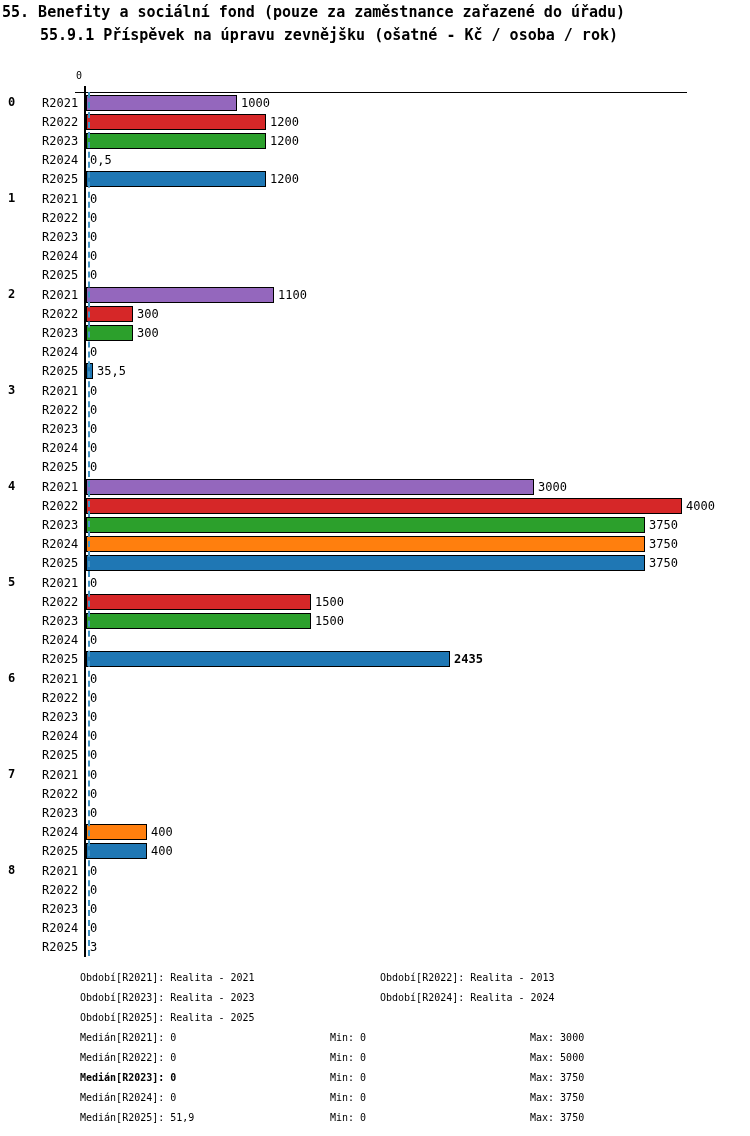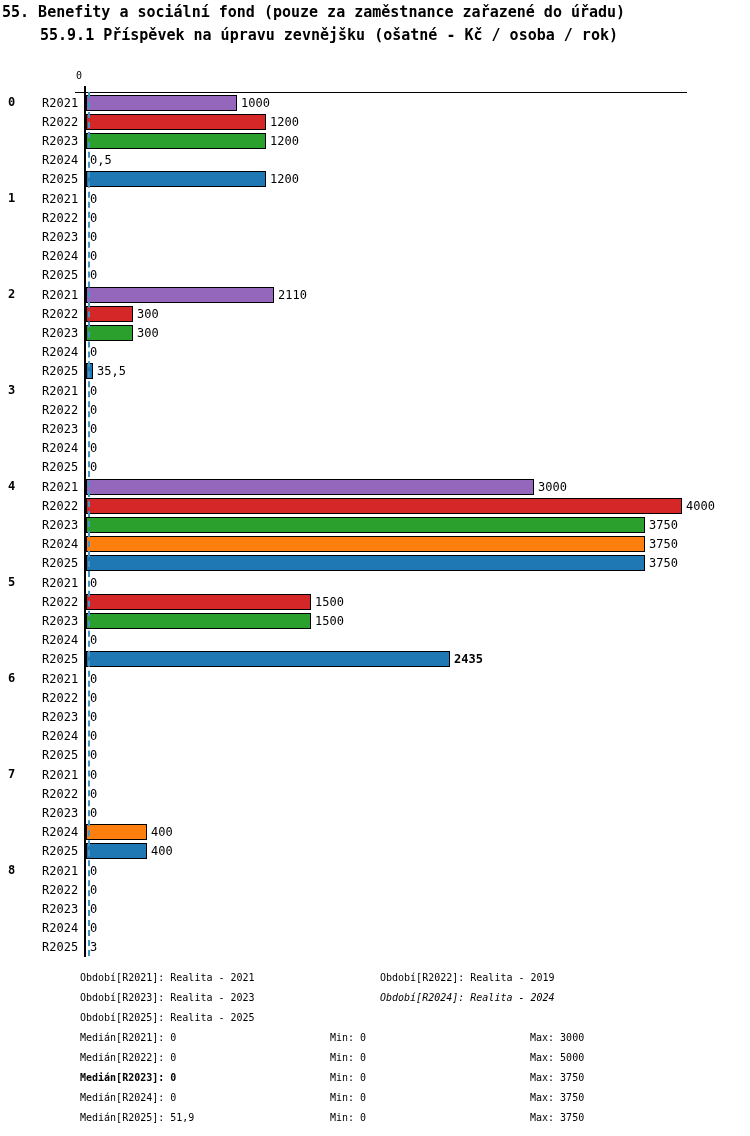--- a/index.html
+++ b/index.html
@@ -65,21 +65,21 @@
           <div class="bar-value" style="top: 42px; left: 90px;">0</div>
           <div class="row-label" style="top: 61px;">R2024</div>
           <div class="bar-value" style="top: 61px; left: 90px;">0</div>
           <div class="row-label" style="top: 80px;">R2025</div>
           <div class="bar-value" style="top: 80px; left: 90px;">0</div>
         </div>
         <div class="group" style="top: 192px;">
           <div class="group-label">2</div>
           <div class="row-label" style="top: 4px;">R2021</div>
           <div class="bar" style="top: 3px; width: 186px; background: rgb(148, 103, 189);"></div>
-          <div class="bar-value" style="top: 4px; left: 278px;">2110</div>
+          <div class="bar-value" style="top: 4px; left: 278px;">1100</div>
           <div class="row-label" style="top: 23px;">R2022</div>
           <div class="bar" style="top: 22px; width: 45px; background: rgb(214, 39, 40);"></div>
           <div class="bar-value" style="top: 23px; left: 137px;">300</div>
           <div class="row-label" style="top: 42px;">R2023</div>
           <div class="bar" style="top: 41px; width: 45px; background: rgb(44, 160, 44);"></div>
           <div class="bar-value" style="top: 42px; left: 137px;">300</div>
           <div class="row-label" style="top: 61px;">R2024</div>
           <div class="bar-value" style="top: 61px; left: 90px;">0</div>
           <div class="row-label" style="top: 80px;">R2025</div>
           <div class="bar" style="top: 79px; width: 5px; background: rgb(31, 119, 180);"></div>
@@ -172,23 +172,23 @@
           <div class="bar-value" style="top: 61px; left: 90px;">0</div>
           <div class="row-label" style="top: 80px;">R2025</div>
           <div class="bar-value" style="top: 80px; left: 90px;">3</div>
         </div>
       </div>
     <div class="median-line"></div>
   </div>
 
   <div class="footer">
       <div class="f-line" style="left: 80px; top: 972px;">Období[R2021]: Realita - 2021</div>
-      <div class="f-line" style="left: 380px; top: 972px;">Období[R2022]: Realita - 2019</div>
+      <div class="f-line" style="left: 380px; top: 972px;">Období[R2022]: Realita - 2013</div>
       <div class="f-line" style="left: 80px; top: 992px;">Období[R2023]: Realita - 2023</div>
-      <div class="f-line" style="left: 380px; top: 992px; font-style: italic;">Období[R2024]: Realita - 2024</div>
+      <div class="f-line" style="left: 380px; top: 992px;">Období[R2024]: Realita - 2024</div>
       <div class="f-line" style="left: 80px; top: 1012px;">Období[R2025]: Realita - 2025</div>
       <div class="f-line" style="left: 80px; top: 1032px;">Medián[R2021]: 0</div>
       <div class="f-line" style="left: 330px; top: 1032px;">Min: 0</div>
       <div class="f-line" style="left: 530px; top: 1032px;">Max: 3000</div>
       <div class="f-line" style="left: 80px; top: 1052px;">Medián[R2022]: 0</div>
       <div class="f-line" style="left: 330px; top: 1052px;">Min: 0</div>
       <div class="f-line" style="left: 530px; top: 1052px;">Max: 5000</div>
       <div class="f-line" style="left: 80px; top: 1072px; font-weight: bold;">Medián[R2023]: 0</div>
       <div class="f-line" style="left: 330px; top: 1072px;">Min: 0</div>
       <div class="f-line" style="left: 530px; top: 1072px;">Max: 3750</div>

